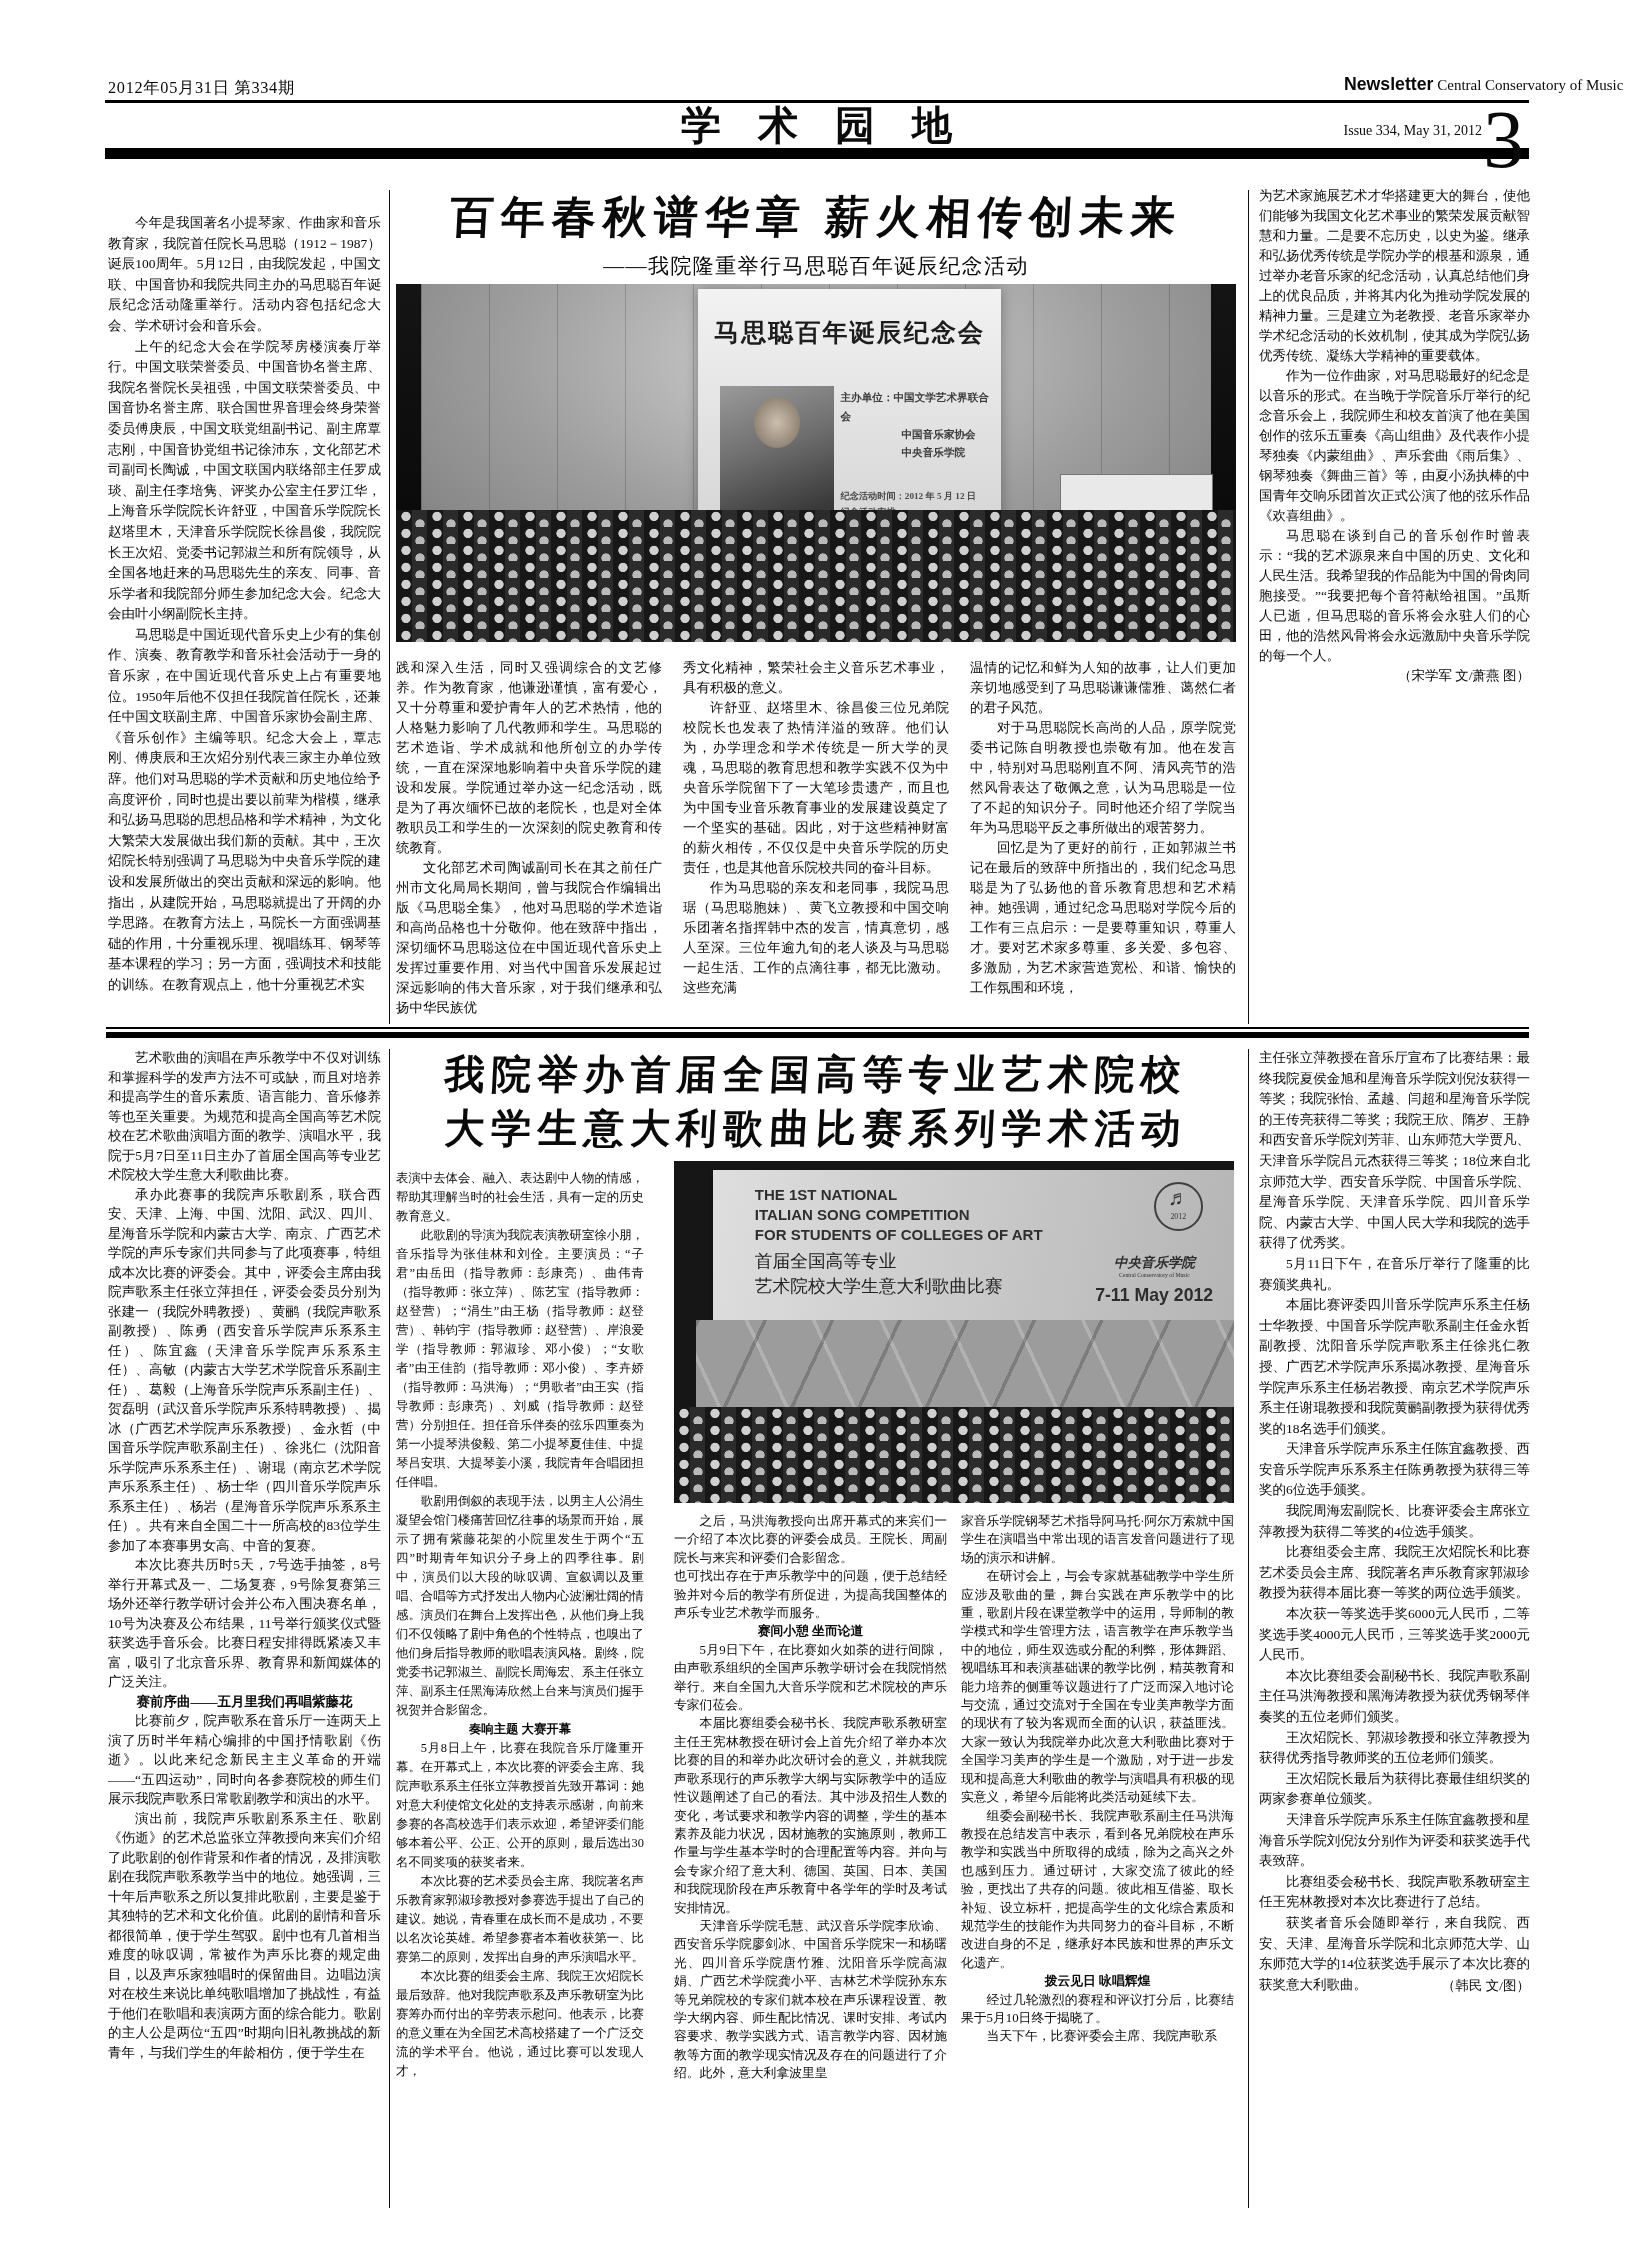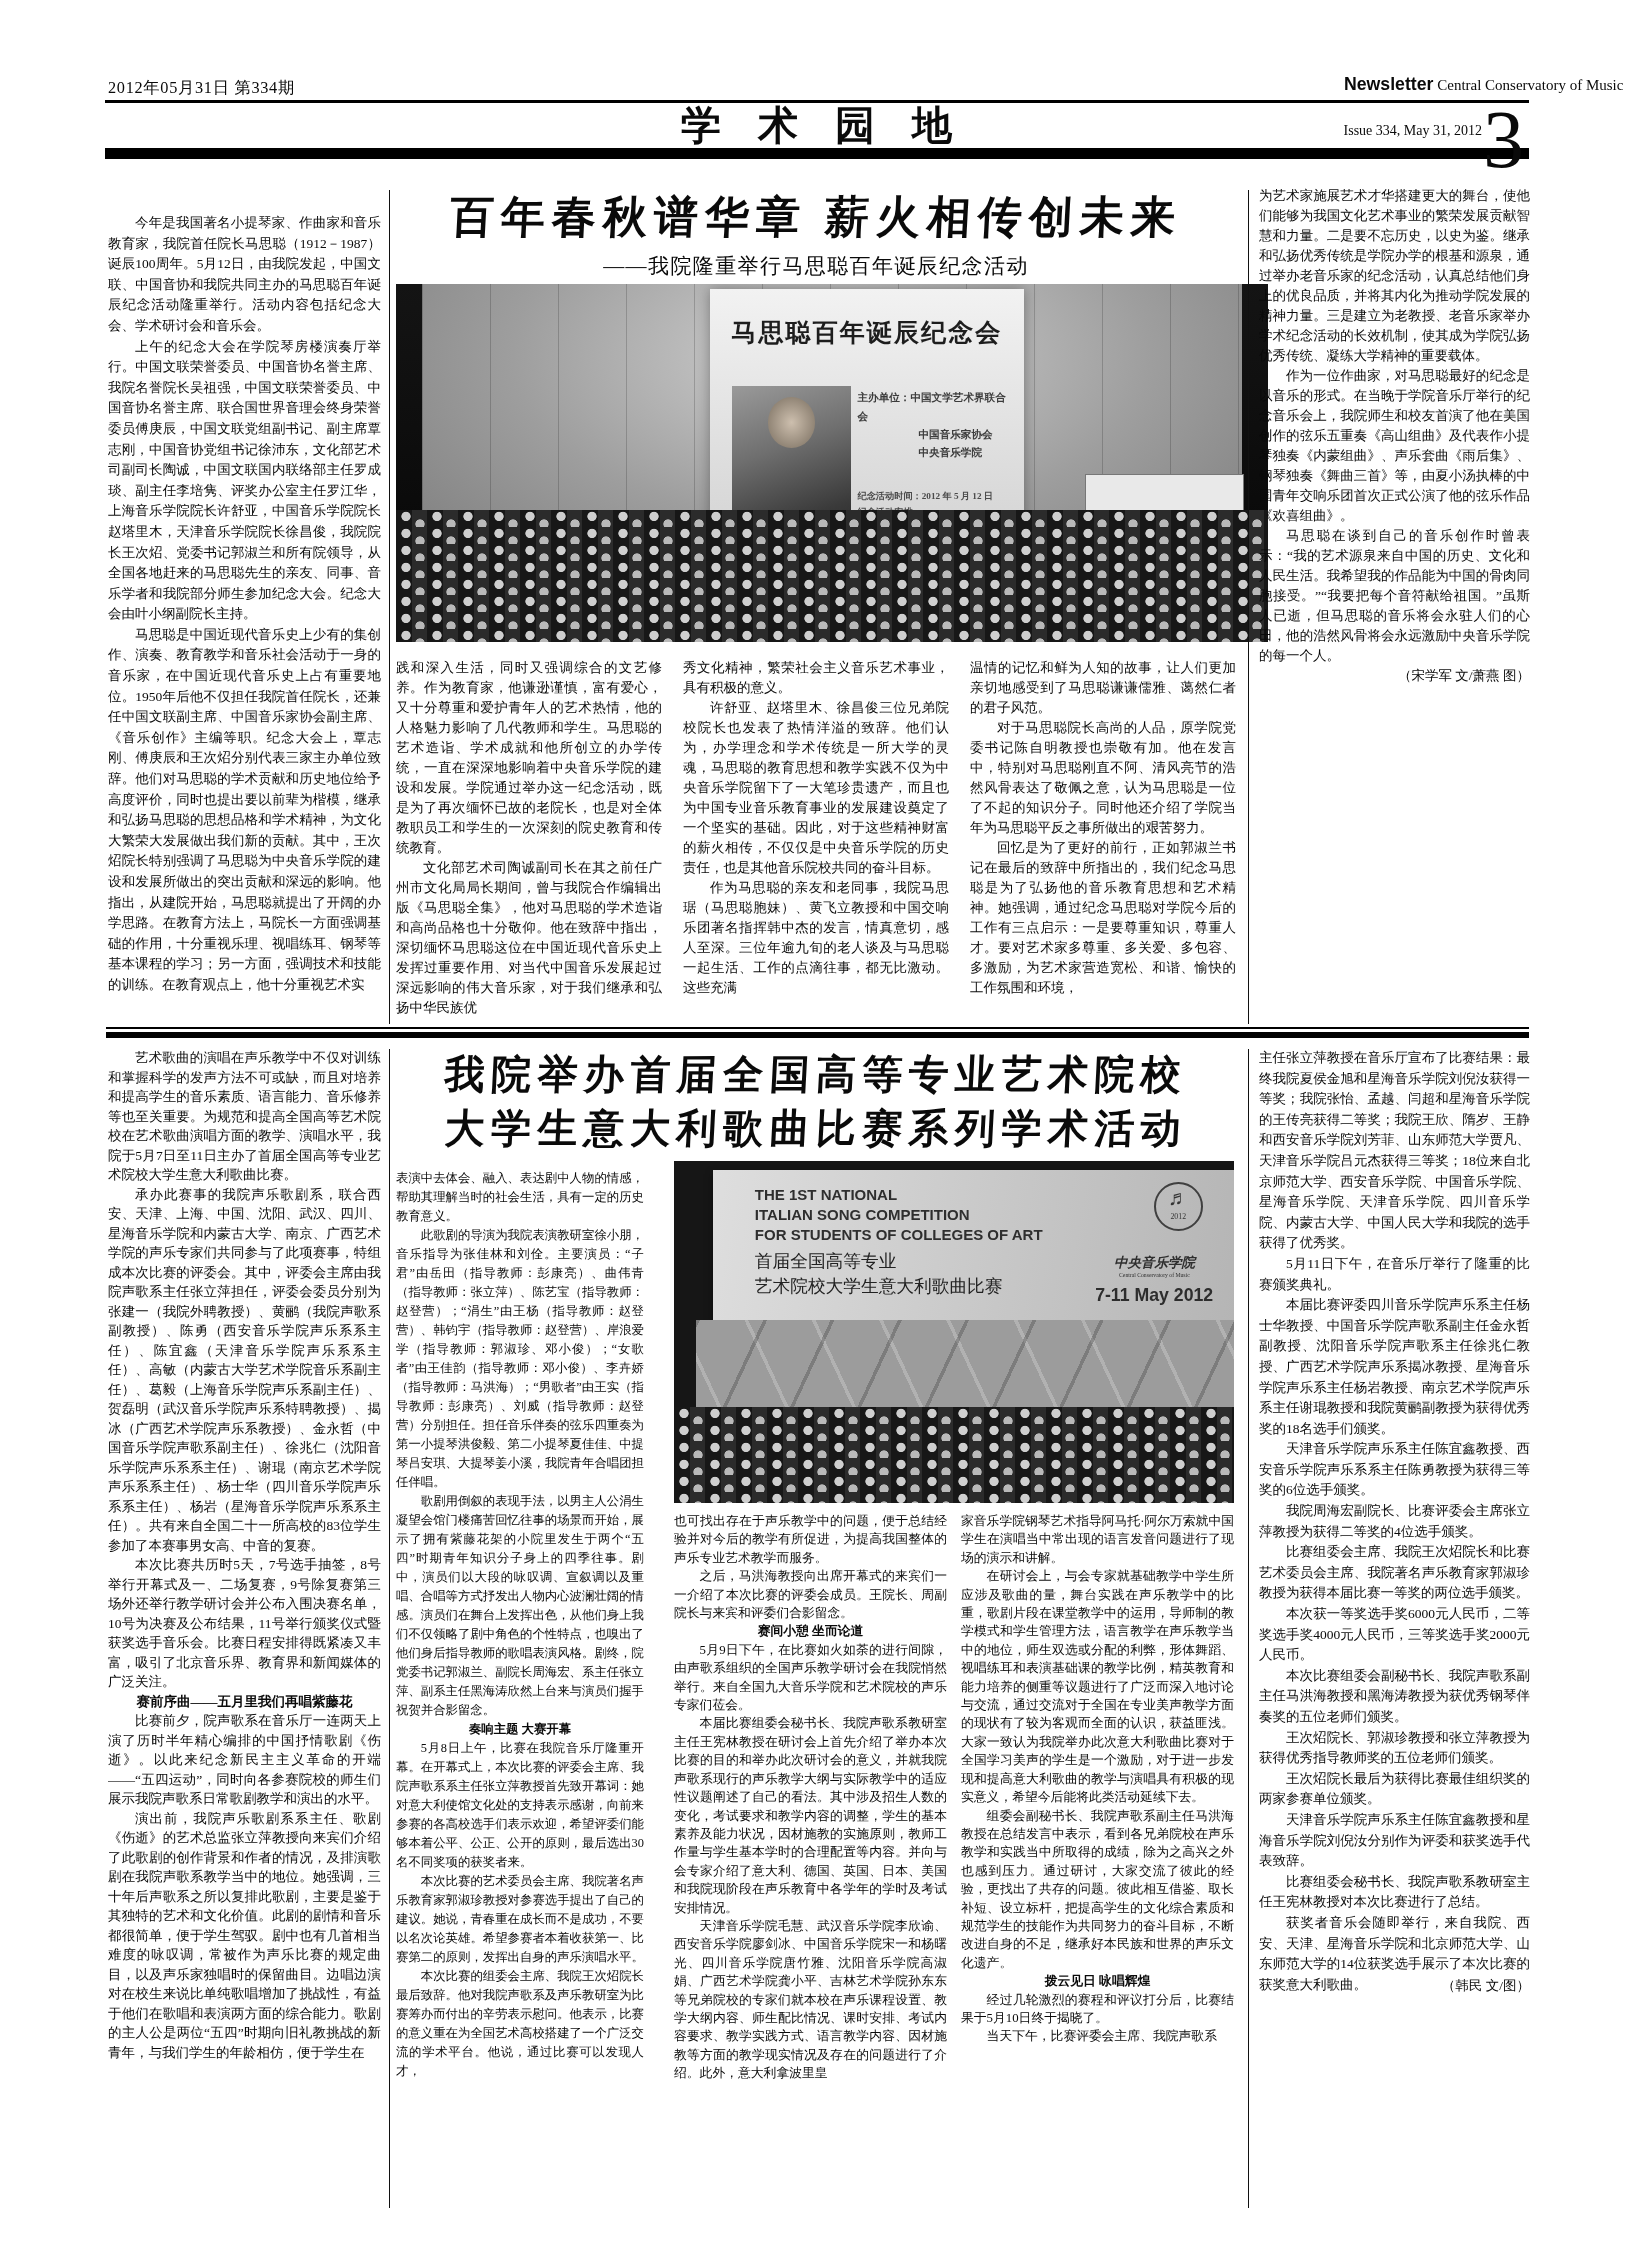--- a/index.html
+++ b/index.html
@@ -32,21 +32,21 @@
   .a1-headline{top:193px;left:396px;width:840px;text-align:center;font-size:44px;font-weight:900;
                letter-spacing:7px;line-height:50px;transform:skewX(-3deg);}
   .a1-subhead{top:252px;left:396px;width:840px;text-align:center;font-size:21px;letter-spacing:1.4px;}
   .a2-headline{left:396px;width:840px;text-align:center;font-size:40px;font-weight:900;
                letter-spacing:6.4px;line-height:45px;transform:skewX(-3deg);}
   
   .vrule{width:1.4px;background:#111;}
   .divider-a{top:1027px;left:106px;width:1423px;height:2.1px;background:#000;}
   .divider-b{top:1032px;left:106px;width:1423px;height:5.7px;background:#000;}
   
-  .photo1{top:284px;left:396px;width:840px;height:358px;background:linear-gradient(#141414,#050505);overflow:hidden;padding-left:32px;}
+  .photo1{top:284px;left:396px;width:840px;height:358px;background:linear-gradient(#141414,#050505);overflow:hidden;}
   .p1-wall{position:absolute;left:3%;top:0;width:94%;height:80%;
            background:radial-gradient(ellipse at 50% 25%,#d2d2d2 0%,#9e9e9e 55%,#7c7c7c 100%);}
   .p1-wall:before{content:"";position:absolute;inset:0;
            background:repeating-linear-gradient(90deg,rgba(0,0,0,.18) 0 1.4px,transparent 1.4px 68px);}
   .p1-poster{position:absolute;left:36%;top:1.5%;width:36%;height:82%;
            background:linear-gradient(#f2f2f2,#cfcfcf);box-shadow:0 0 12.8px rgba(0,0,0,.35);}
   .p1-title{position:absolute;top:9%;left:0;width:100%;text-align:center;font-size:25px;font-weight:900;
            letter-spacing:2.1px;color:#1d1d1d;}
   .p1-portrait{position:absolute;left:7%;top:33%;width:38%;height:62%;
            background:linear-gradient(160deg,#9a9a9a 0%,#6f6f6f 35%,#3a3a3a 70%,#1d1d1d 100%);}
@@ -192,22 +192,22 @@
   <div class="col fs175" style="top:1169px;left:396px;width:248px;height:1040px;">
       <p class="bodyp cont" style="text-indent: 0px;">表演中去体会、融入、表达剧中人物的情感，帮助其理解当时的社会生活，具有一定的历史教育意义。</p>
       <p class="bodyp">此歌剧的导演为我院表演教研室徐小朋，音乐指导为张佳林和刘佺。主要演员：“子君”由岳田（指导教师：彭康亮）、曲伟青（指导教师：张立萍）、陈艺宝（指导教师：赵登营）；“涓生”由王杨（指导教师：赵登营）、韩钧宇（指导教师：赵登营）、岸浪爱学（指导教师：郭淑珍、邓小俊）；“女歌者”由王佳韵（指导教师：邓小俊）、李卉娇（指导教师：马洪海）；“男歌者”由王实（指导教师：彭康亮）、刘威（指导教师：赵登营）分别担任。担任音乐伴奏的弦乐四重奏为第一小提琴洪俊毅、第二小提琴夏佳佳、中提琴吕安琪、大提琴姜小溪，我院青年合唱团担任伴唱。</p>
       <p class="bodyp">歌剧用倒叙的表现手法，以男主人公涓生凝望会馆门楼痛苦回忆往事的场景而开始，展示了拥有紫藤花架的小院里发生于两个“五四”时期青年知识分子身上的四季往事。剧中，演员们以大段的咏叹调、宣叙调以及重唱、合唱等方式抒发出人物内心波澜壮阔的情感。演员们在舞台上发挥出色，从他们身上我们不仅领略了剧中角色的个性特点，也嗅出了他们身后指导教师的歌唱表演风格。剧终，院党委书记郭淑兰、副院长周海宏、系主任张立萍、副系主任黑海涛欣然上台来与演员们握手祝贺并合影留念。</p>
       <p class="subhead">奏响主题 大赛开幕</p>
       <p class="bodyp">5月8日上午，比赛在我院音乐厅隆重开幕。在开幕式上，本次比赛的评委会主席、我院声歌系系主任张立萍教授首先致开幕词：她对意大利使馆文化处的支持表示感谢，向前来参赛的各高校选手们表示欢迎，希望评委们能够本着公平、公正、公开的原则，最后选出30名不同奖项的获奖者来。</p>
       <p class="bodyp">本次比赛的艺术委员会主席、我院著名声乐教育家郭淑珍教授对参赛选手提出了自己的建议。她说，青春重在成长而不是成功，不要以名次论英雄。希望参赛者本着收获第一、比赛第二的原则，发挥出自身的声乐演唱水平。</p>
       <p class="bodyp">本次比赛的组委会主席、我院王次炤院长最后致辞。他对我院声歌系及声乐教研室为比赛筹办而付出的辛劳表示慰问。他表示，比赛的意义重在为全国艺术高校搭建了一个广泛交流的学术平台。他说，通过比赛可以发现人才，</p>
     </div>
   <div class="col fs18" style="top:1512px;left:674px;width:273px;height:697px;">
+      <p class="bodyp">之后，马洪海教授向出席开幕式的来宾们一一介绍了本次比赛的评委会成员。王院长、周副院长与来宾和评委们合影留念。</p>
       <p class="bodyp cont" style="text-indent: 0px;">也可找出存在于声乐教学中的问题，便于总结经验并对今后的教学有所促进，为提高我国整体的声乐专业艺术教学而服务。</p>
-      <p class="bodyp">之后，马洪海教授向出席开幕式的来宾们一一介绍了本次比赛的评委会成员。王院长、周副院长与来宾和评委们合影留念。</p>
       <p class="subhead">赛间小憩 坐而论道</p>
       <p class="bodyp">5月9日下午，在比赛如火如荼的进行间隙，由声歌系组织的全国声乐教学研讨会在我院悄然举行。来自全国九大音乐学院和艺术院校的声乐专家们莅会。</p>
       <p class="bodyp">本届比赛组委会秘书长、我院声歌系教研室主任王宪林教授在研讨会上首先介绍了举办本次比赛的目的和举办此次研讨会的意义，并就我院声歌系现行的声乐教学大纲与实际教学中的适应性议题阐述了自己的看法。其中涉及招生人数的变化，考试要求和教学内容的调整，学生的基本素养及能力状况，因材施教的实施原则，教师工作量与学生基本学时的合理配置等内容。并向与会专家介绍了意大利、德国、英国、日本、美国和我院现阶段在声乐教育中各学年的学时及考试安排情况。</p>
       <p class="bodyp">天津音乐学院毛慧、武汉音乐学院李欣谕、西安音乐学院廖剑冰、中国音乐学院宋一和杨曙光、四川音乐学院唐竹雅、沈阳音乐学院高淑娟、广西艺术学院龚小平、吉林艺术学院孙东东等兄弟院校的专家们就本校在声乐课程设置、教学大纲内容、师生配比情况、课时安排、考试内容要求、教学实践方式、语言教学内容、因材施教等方面的教学现实情况及存在的问题进行了介绍。此外，意大利拿波里皇</p>
     </div>
   <div class="col fs18" style="top:1512px;left:961px;width:273px;height:697px;">
       <p class="bodyp cont" style="text-indent: 0px;">家音乐学院钢琴艺术指导阿马托·阿尔万索就中国学生在演唱当中常出现的语言发音问题进行了现场的演示和讲解。</p>
       <p class="bodyp">在研讨会上，与会专家就基础教学中学生所应涉及歌曲的量，舞台实践在声乐教学中的比重，歌剧片段在课堂教学中的运用，导师制的教学模式和学生管理方法，语言教学在声乐教学当中的地位，师生双选或分配的利弊，形体舞蹈、视唱练耳和表演基础课的教学比例，精英教育和能力培养的侧重等议题进行了广泛而深入地讨论与交流，通过交流对于全国在专业美声教学方面的现状有了较为客观而全面的认识，获益匪浅。大家一致认为我院举办此次意大利歌曲比赛对于全国学习美声的学生是一个激励，对于进一步发现和提高意大利歌曲的教学与演唱具有积极的现实意义，希望今后能将此类活动延续下去。</p>
       <p class="bodyp">组委会副秘书长、我院声歌系副主任马洪海教授在总结发言中表示，看到各兄弟院校在声乐教学和实践当中所取得的成绩，除为之高兴之外也感到压力。通过研讨，大家交流了彼此的经验，更找出了共存的问题。彼此相互借鉴、取长补短、设立标杆，把提高学生的文化综合素质和规范学生的技能作为共同努力的奋斗目标，不断改进自身的不足，继承好本民族和世界的声乐文化遗产。</p>
       <p class="subhead">拨云见日 咏唱辉煌</p>

